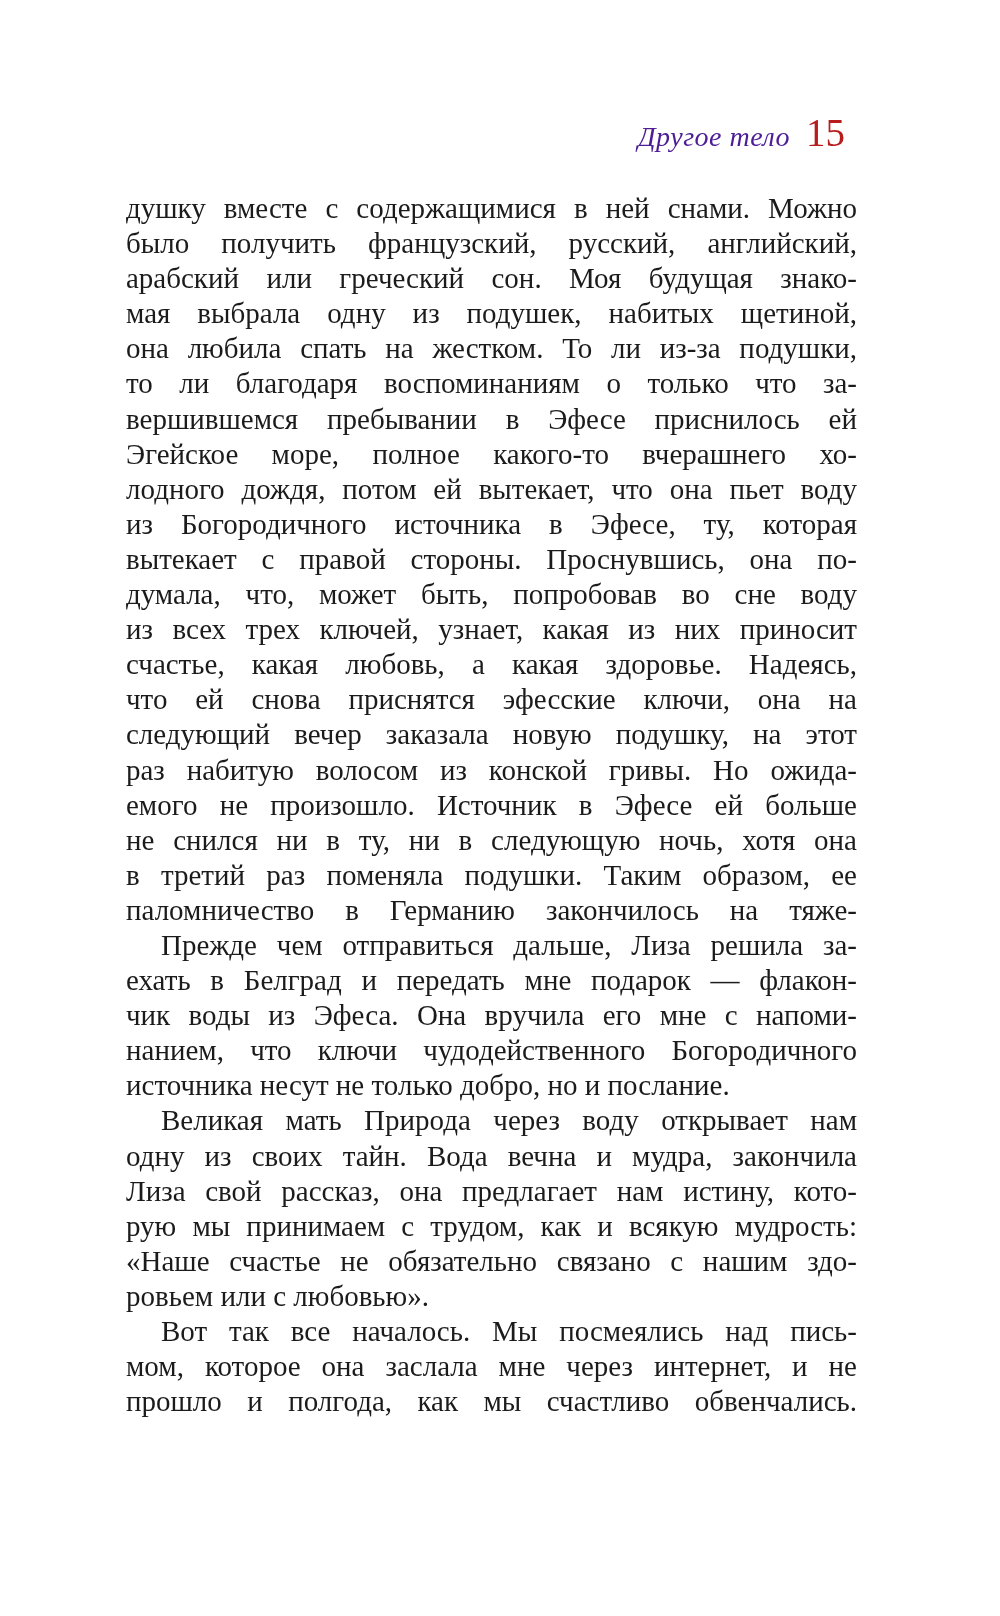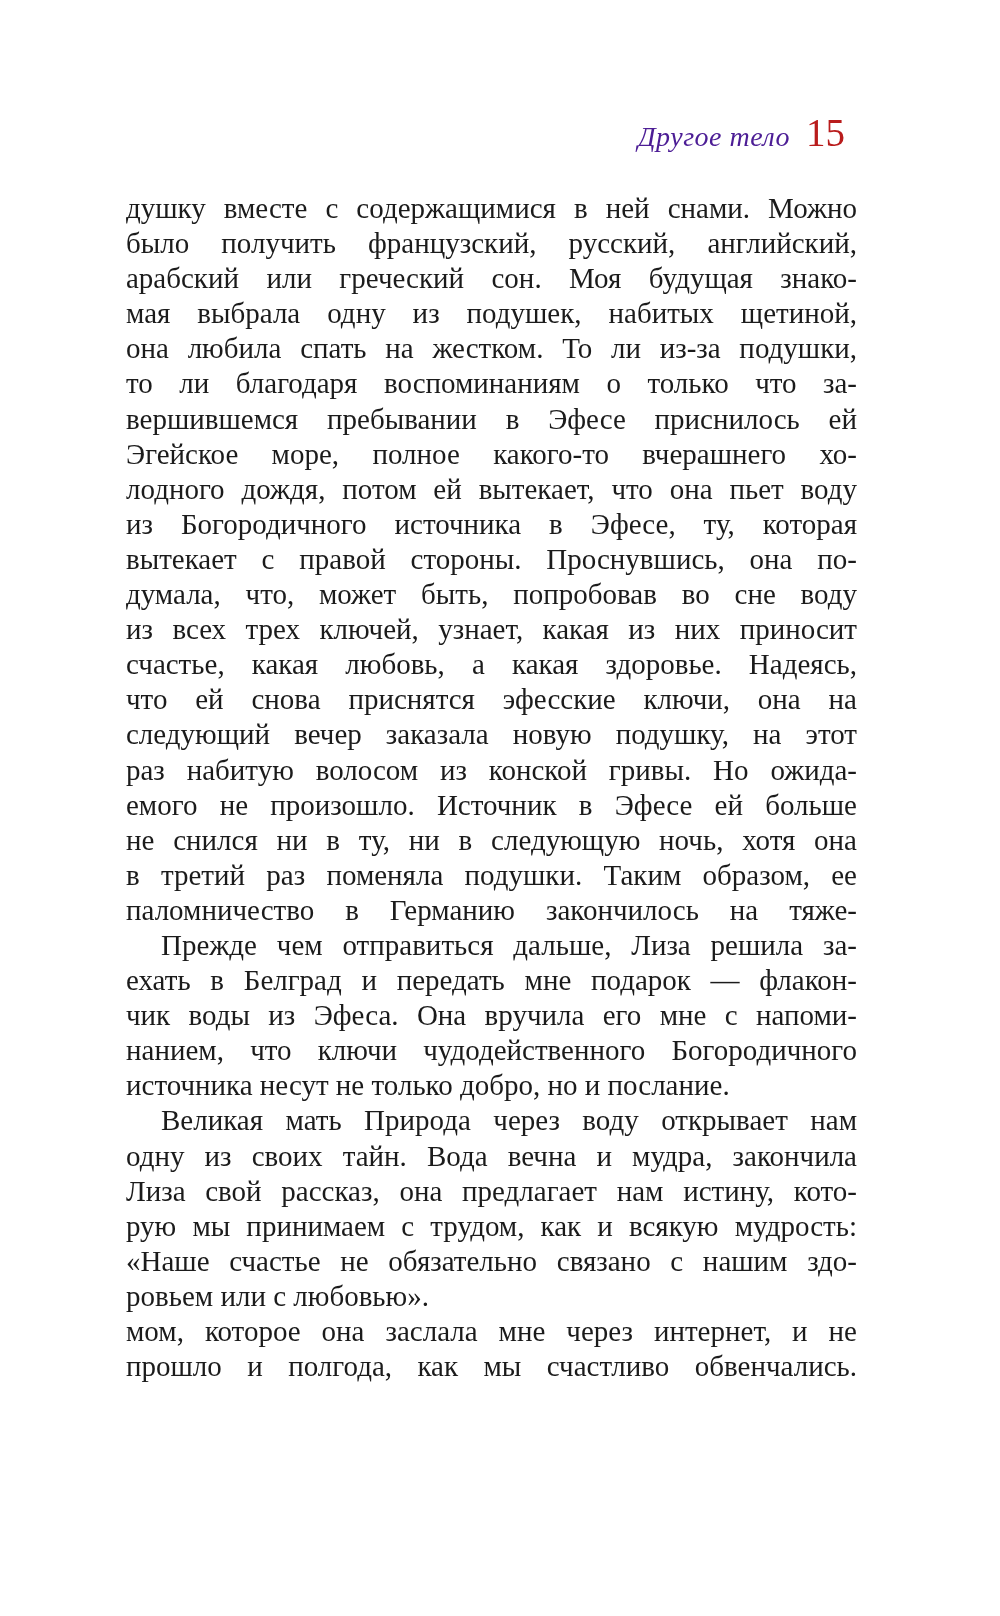--- a/index.html
+++ b/index.html
@@ -101,18 +101,19 @@
     <div class="para">
       <div class="line indent">Великая мать Природа через воду открывает нам</div>
       <div class="line">одну из своих тайн. Вода вечна и мудра, закончила</div>
       <div class="line">Лиза свой рассказ, она предлагает нам истину, кото-</div>
       <div class="line">рую мы принимаем с трудом, как и всякую мудрость:</div>
       <div class="line">«Наше счастье не обязательно связано с нашим здо-</div>
       <div class="line end">ровьем или с любовью».</div>
     </div>
 
     <div class="para">
+      <div class="line indent">Вот так все началось. Мы посмеялись над пись-</div>
       <div class="line">мом, которое она заслала мне через интернет, и не</div>
       <div class="line">прошло и полгода, как мы счастливо обвенчались.</div>
     </div>
 
   </div>
 </div>
 
 </body></html>

